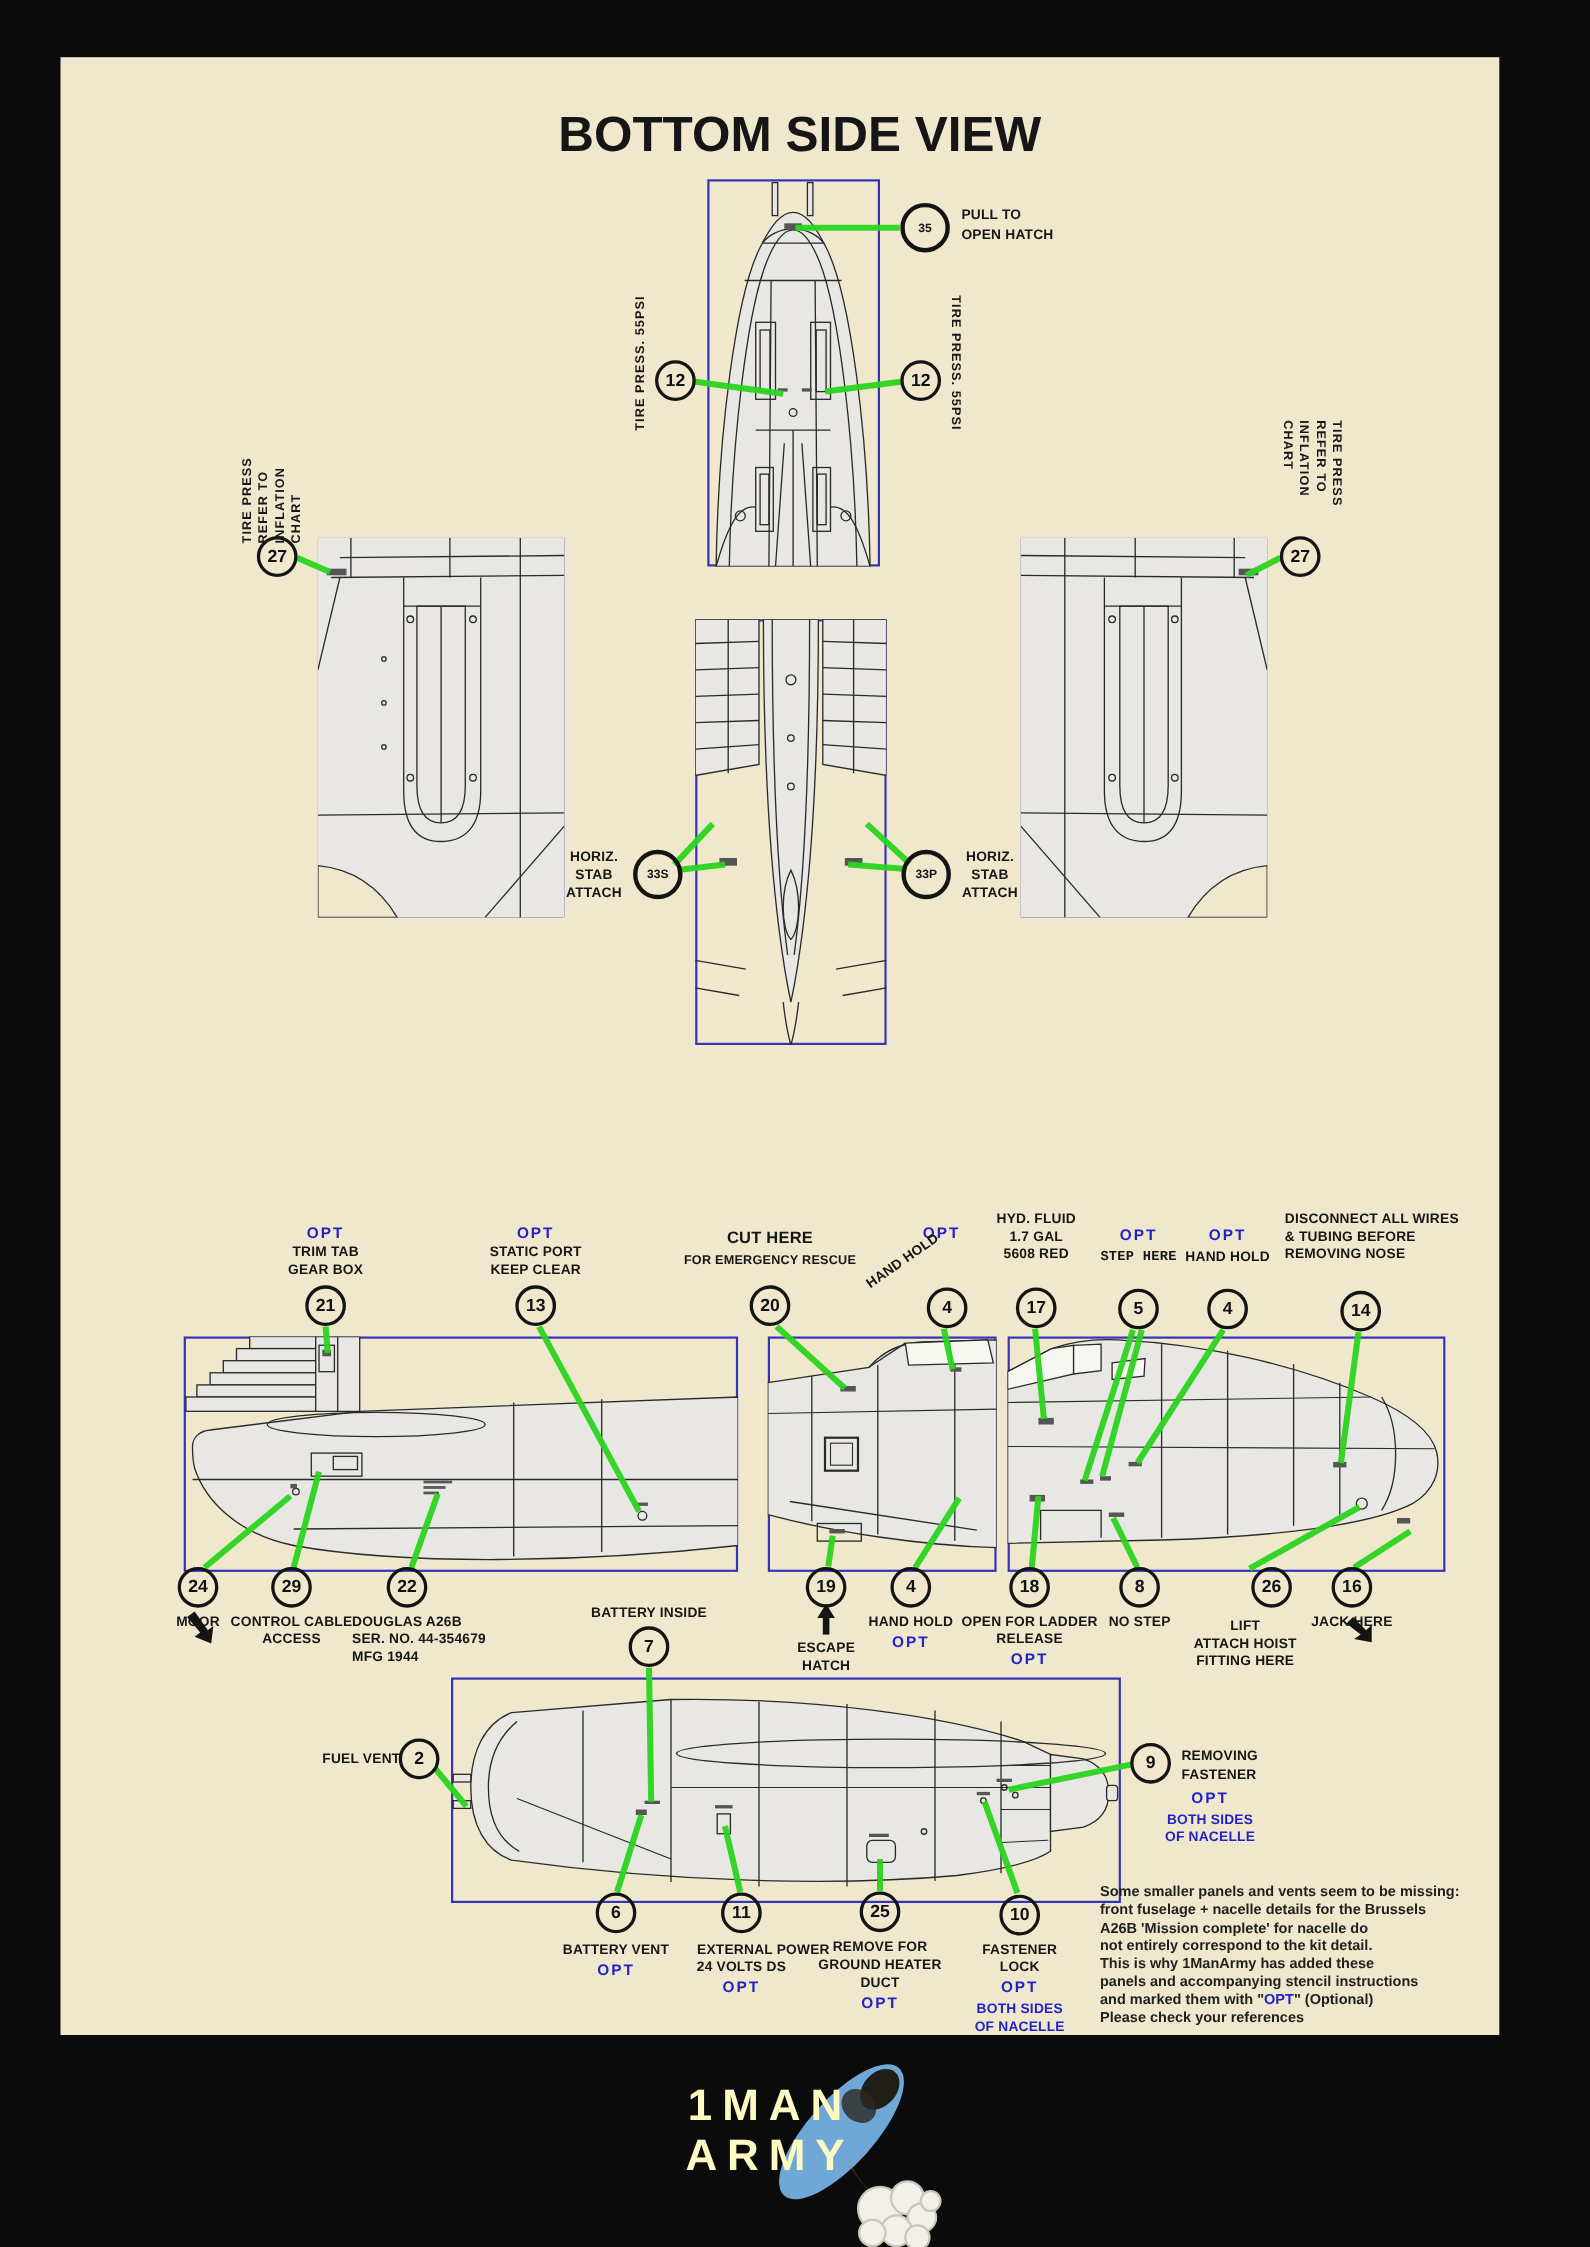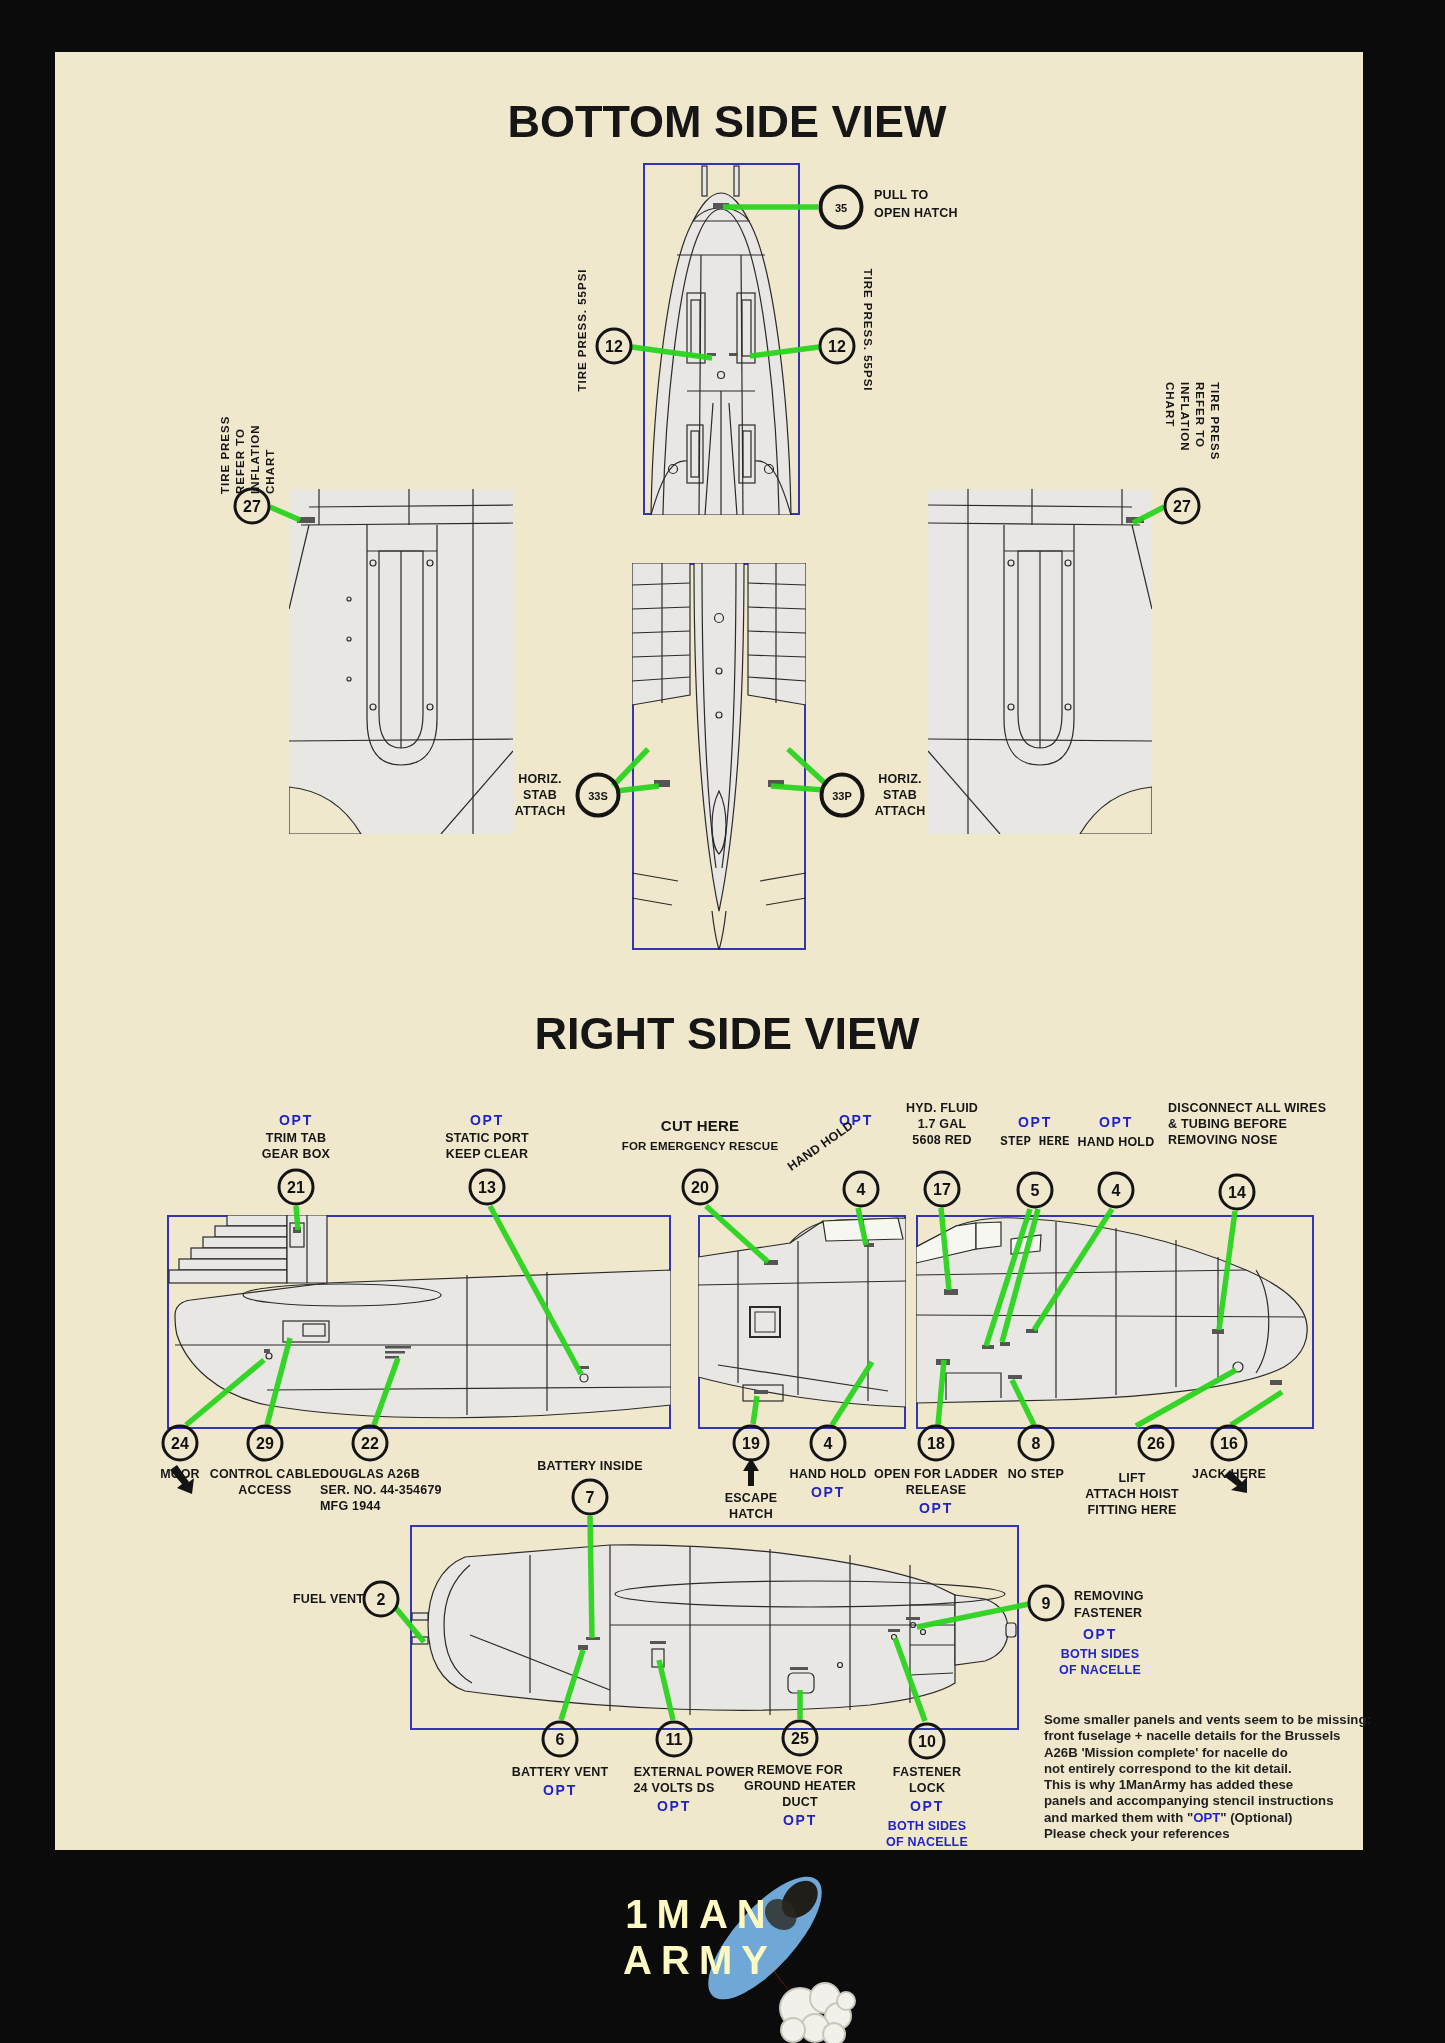--- a/index.html
+++ b/index.html
@@ -26,21 +26,20 @@
   .logo-word{position:absolute;transform:translateX(-50%);font-weight:700;color:#fef9c3;
              font-size:40px;letter-spacing:9px;white-space:nowrap;}
 </style>
 </head>
 <body>
 
 <div id="stage">
   <div id="panel"></div>
 
   <div class="title" style="left:727px;top:96px;">BOTTOM SIDE VIEW</div>
-  <div class="title" style="left:727px;top:1008px;">RIGHT SIDE VIEW</div>
 
   <div class="box" style="left:643px;top:163px;width:157px;height:352px;">
     <svg class="draw" width="157" height="352" viewBox="0 0 157 352">
       <g stroke="#2a2a2a" stroke-width="1.2" fill="none">
         <rect x="59" y="3" width="5" height="30" fill="#e8e7e3"></rect>
         <rect x="91" y="3" width="5" height="30" fill="#e8e7e3"></rect>
         <path d="M8,352 C10,230 26,105 48,62 C58,42 67,30 78,30 C89,30 98,42 108,62 C130,105 146,230 148,352 Z" fill="#e8e7e3"></path>
         <path d="M20,352 C22,240 36,120 54,75 C62,55 70,46 78,46 C86,46 94,55 102,75 C120,120 134,240 136,352"></path>
         <path d="M50,58 A34,30 0 0 1 106,58 L50,58"></path>
         <line x1="34" y1="92" x2="122" y2="92"></line>
@@ -554,21 +553,21 @@
 
   <div class="co" style="left:927px;top:1741px;">
     <span>10</span>
   </div>
   <div class="lbl ctr" style="left:927px;top:1764px;">FASTENER</div>
   <div class="lbl ctr" style="left:927px;top:1780px;">LOCK</div>
   <div class="lbl ctr opt" style="left:927px;top:1798px;">OPT</div>
   <div class="lbl ctr blue" style="left:927px;top:1818px;">BOTH SIDES</div>
   <div class="lbl ctr blue" style="left:927px;top:1834px;">OF NACELLE</div>
 
-  <div class="abs" style="left:1000px;top:1712px;width:370px;margin-left:44px;">
+  <div class="abs" style="left:1000px;top:1712px;width:370px;">
     <div class="note-line">Some smaller panels and vents seem to be missing:</div>
     <div class="note-line">front fuselage + nacelle details for the Brussels</div>
     <div class="note-line">A26B 'Mission complete' for nacelle do</div>
     <div class="note-line">not entirely correspond to the kit detail.</div>
     <div class="note-line">This is why 1ManArmy has added these</div>
     <div class="note-line">panels and accompanying stencil instructions</div>
     <div class="note-line"><span>and marked them with "</span><span class="blue">OPT</span><span>" (Optional)</span></div>
     <div class="note-line">Please check your references</div>
   </div>
 

